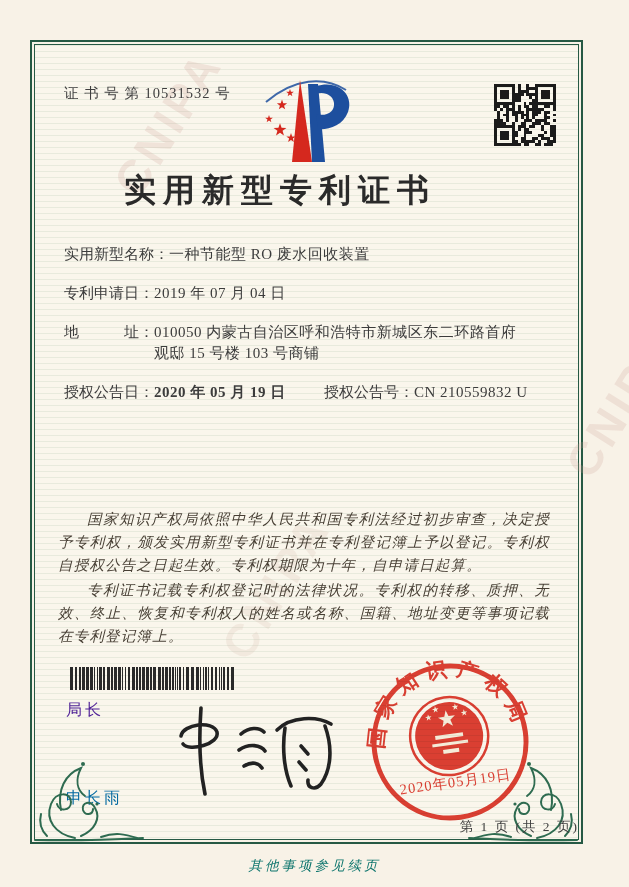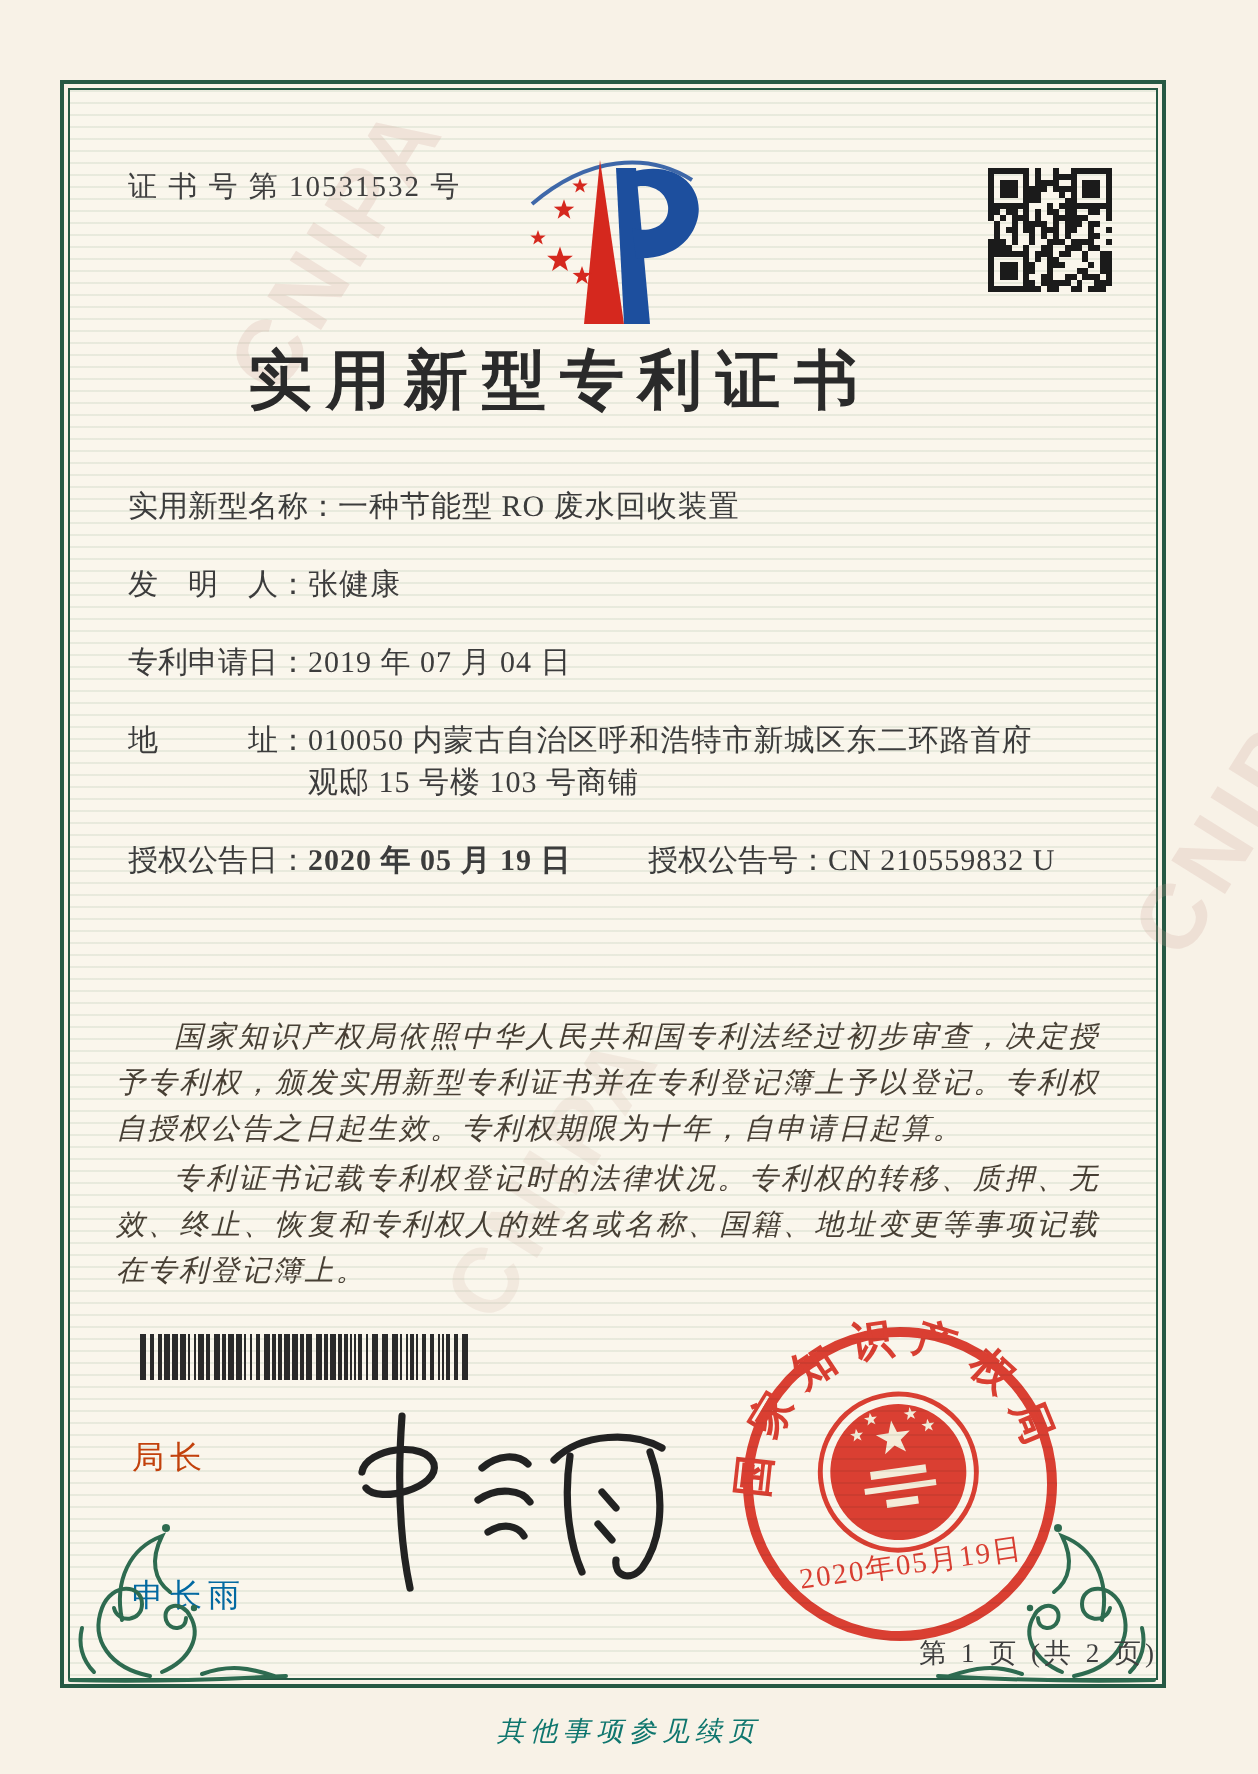--- a/index.html
+++ b/index.html
@@ -51,21 +51,21 @@
   .paras{
     position:absolute;left:58px;top:508px;width:492px;z-index:2;
     font-size:14.5px;line-height:23px;letter-spacing:1.2px;
     text-align:justify;color:#473f34;font-style:italic;
   }
   .paras p{margin:0 0 2px 0;text-indent:2em;}
   
   .barcode{position:absolute;left:70px;top:667px;width:168px;height:23px;z-index:2;}
   .barcode svg{width:100%;height:100%;display:block;}
   
-  .sign-title{position:absolute;left:66px;top:719px;z-index:2;font-size:16px;letter-spacing:3px;color:#c2410c;text-align:right;}
+  .sign-title{position:absolute;left:66px;top:700px;z-index:2;font-size:16px;letter-spacing:3px;color:#4c1d95;text-align:right;}
   .sign-name{position:absolute;left:66px;top:788px;z-index:2;font-size:16px;letter-spacing:3px;color:#0369a1;}
   .sig{position:absolute;left:165px;top:700px;width:175px;height:100px;z-index:2;}
   
   .seal{position:absolute;left:366px;top:658px;width:168px;height:168px;z-index:3;
     transform:rotate(-8deg);opacity:.93;mix-blend-mode:multiply;}
   
   .orn{position:absolute;width:115px;height:92px;z-index:2;}
   .orn-left{left:31px;top:752px;}
   .orn-right{left:466px;top:752px;transform:scaleX(-1);}
   
@@ -366,24 +366,20 @@
   </div>
 
 <div class="title">实用新型专利证书</div>
 
 <div class="fields">
   <div class="frow">
     <span class="flabel">实用新型名称：</span>
     <span class="fvalue">一种节能型 RO 废水回收装置</span>
   </div>
   <div class="frow">
-    <span class="flabel">发　明　人：</span>
-    <span class="fvalue">张健康</span>
-  </div>
-  <div class="frow">
     <span class="flabel">专利申请日：</span>
     <span class="fvalue">2019 年 07 月 04 日</span>
   </div>
   <div class="frow">
     <span class="flabel">地　　　址：</span>
     <span class="fvalue">010050 内蒙古自治区呼和浩特市新城区东二环路首府观邸 15 号楼 103 号商铺</span>
   </div>
   <div class="frow grant">
     <span class="flabel">授权公告日：</span>
     <span class="fvalue gdate">2020 年 05 月 19 日</span>

